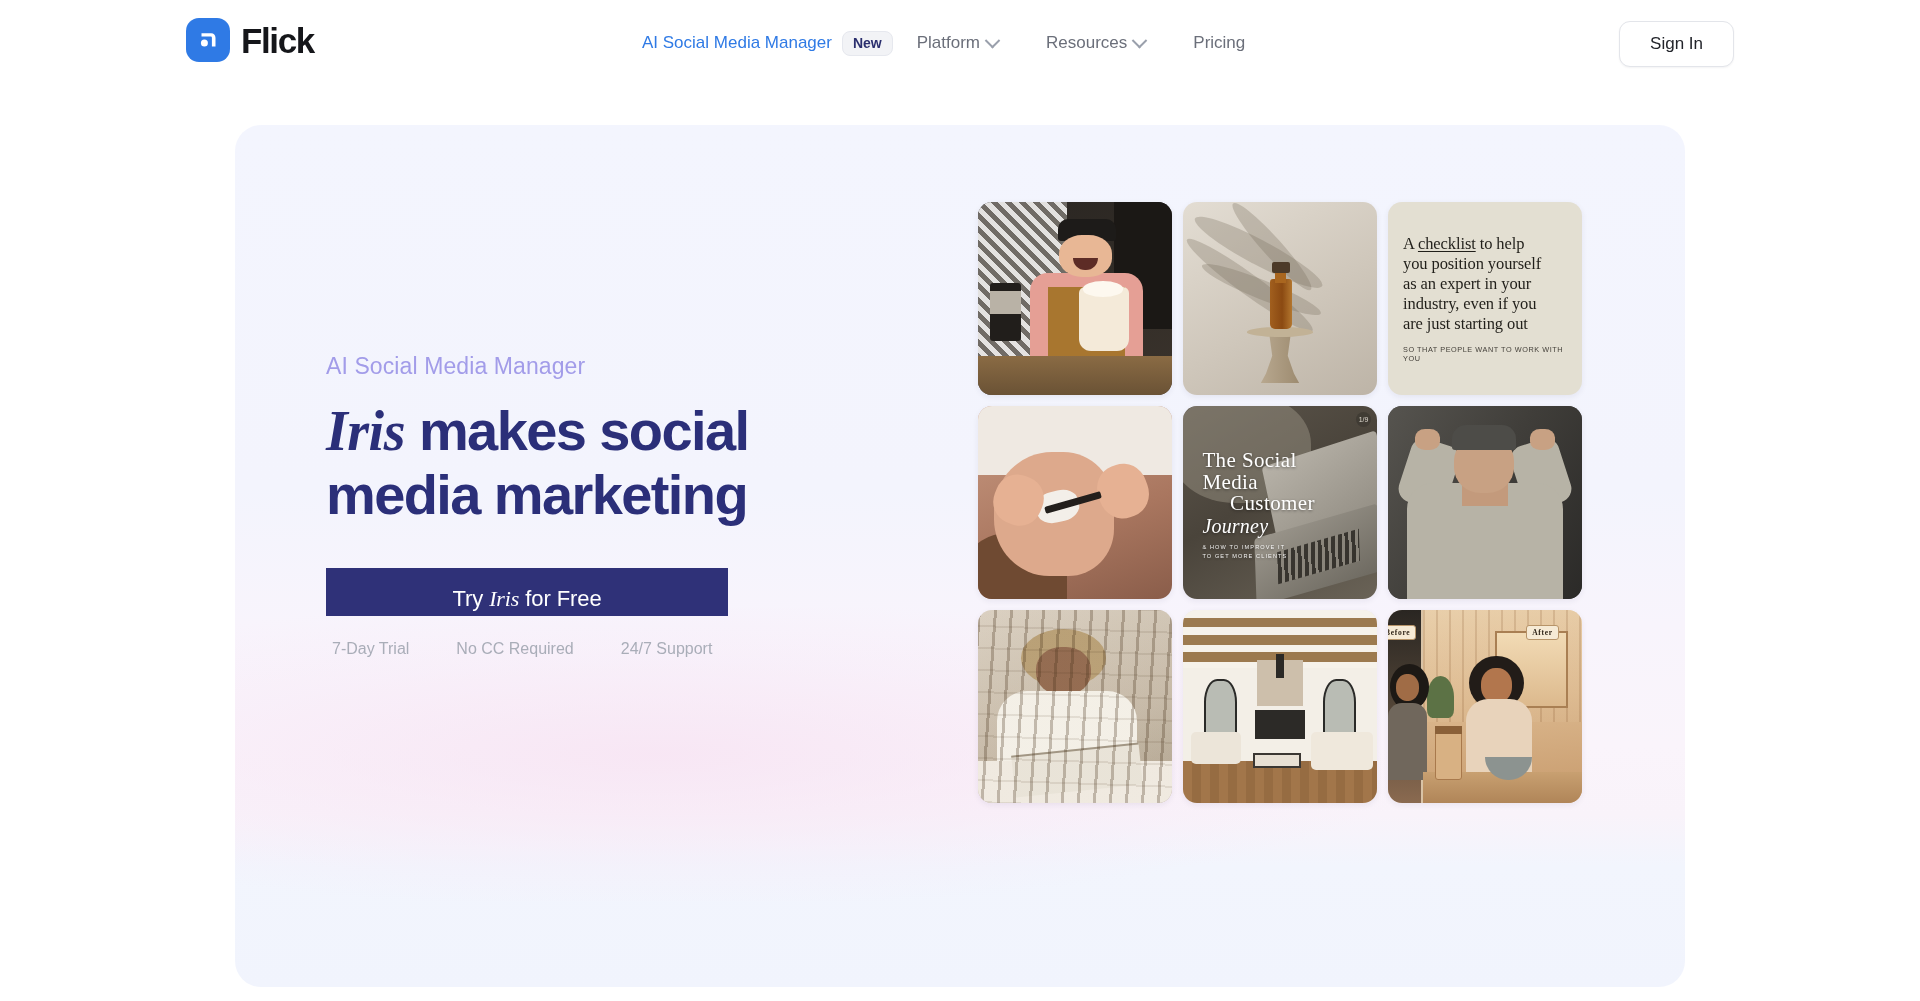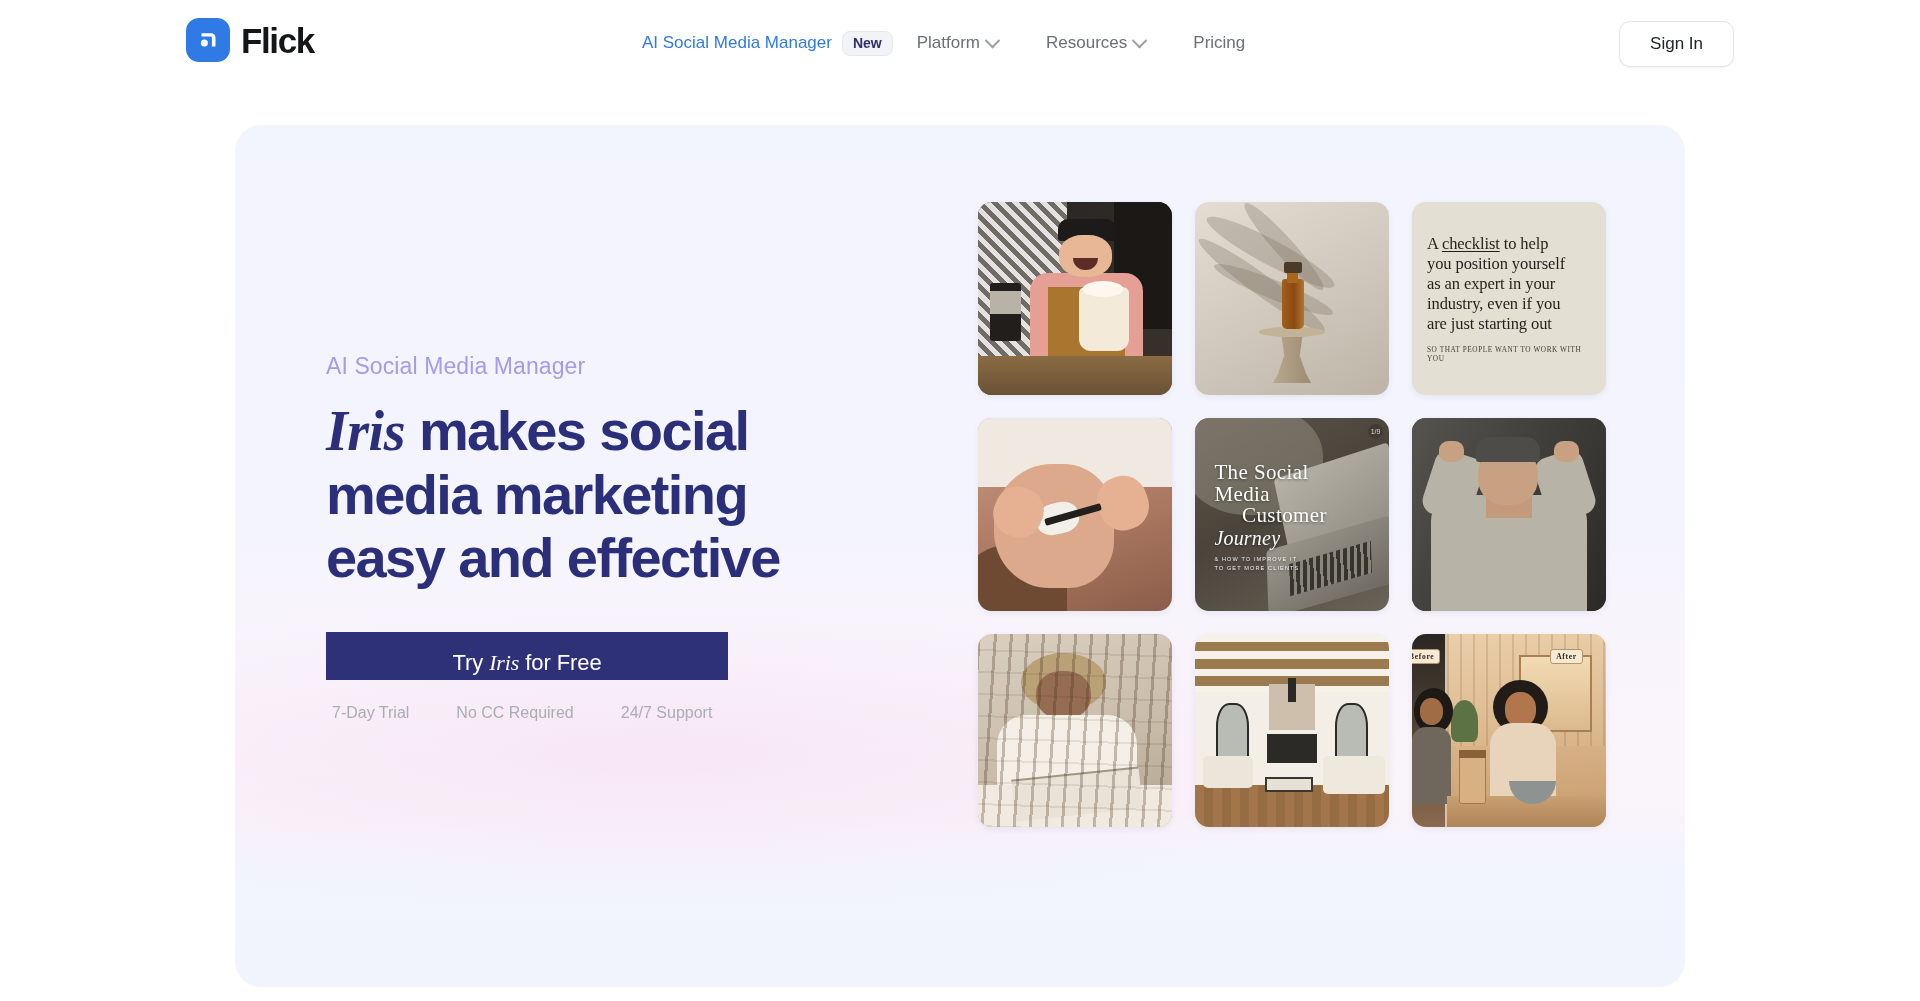--- a/index.html
+++ b/index.html
@@ -213,21 +213,21 @@
   .trust-item + .trust-item { margin-left: 47px; }
 
   
   .media-grid {
     position: absolute;
     left: 743px;
     top: 77px;
     display: grid;
     grid-template-columns: repeat(3, 194px);
     grid-template-rows: repeat(3, 193px);
-    gap: 23px;
+    gap: 11px;
   }
   .media-card {
     position: relative;
     border-radius: 14px;
     overflow: hidden;
     cursor: pointer;
     box-shadow: 0 2px 6px rgba(30,35,70,0.07);
   }
   .media-card .media-inner { position: absolute; inset: 0; }
 
@@ -330,21 +330,20 @@
     color: #211f1a;
     letter-spacing: -0.1px;
   }
   .c3 .quote-main .ul { text-decoration: underline; text-underline-offset: 2px; }
   .c3 .quote-sub {
     margin-top: 11px;
     font-size: 7.3px;
     letter-spacing: 0.55px;
     color: #44403a;
     text-transform: uppercase;
-    font-family: Liberation Serif, serif;
   }
 
   
   .c4 { background: linear-gradient(160deg,#c99a82 0%,#a9765f 60%,#8a5d4a 100%); }
   .c4 .pillow {
     position: absolute; left: 0; top: 0; width: 100%; height: 36%;
     background: #efe9e2;
   }
   .c4 .head {
     position: absolute; left: 8%; top: 24%; width: 62%; height: 64%;
@@ -685,21 +684,20 @@
 
   <section class="hero-panel">
     <div class="hero-glow"></div>
 
     <div class="hero-copy">
       <div class="eyebrow">AI Social Media Manager</div>
 
       <h1 class="headline">
         <span class="iris">Iris</span><span> makes social</span><br>
         <span>media marketing</span><br>
-        <span>easy and effective</span>
       </h1>
 
       <button class="cta-button">
         <span>Try </span><span class="iris">Iris</span><span> for Free</span>
       </button>
 
       <div class="trust-row">
         <span class="trust-item">7-Day Trial</span>
         <span class="trust-item">No CC Required</span>
         <span class="trust-item">24/7 Support</span>

